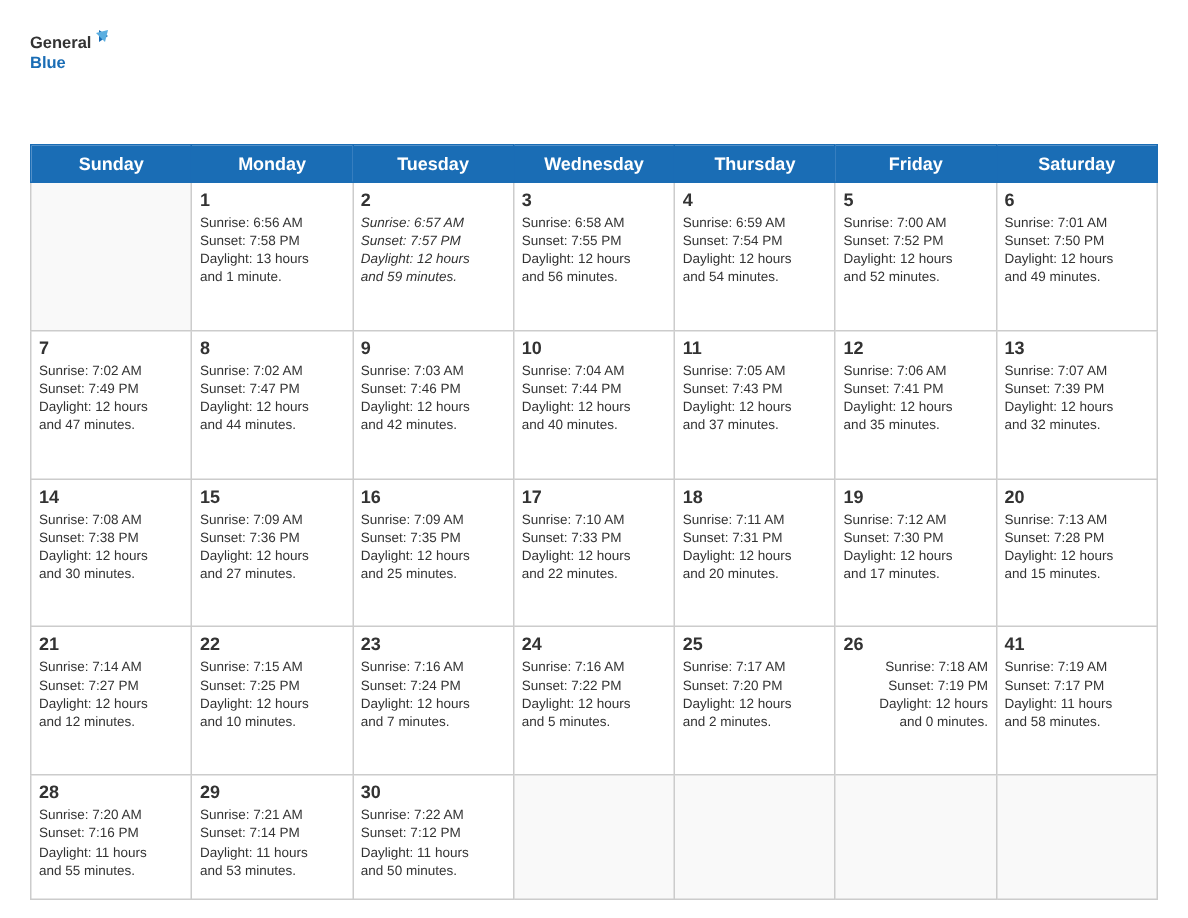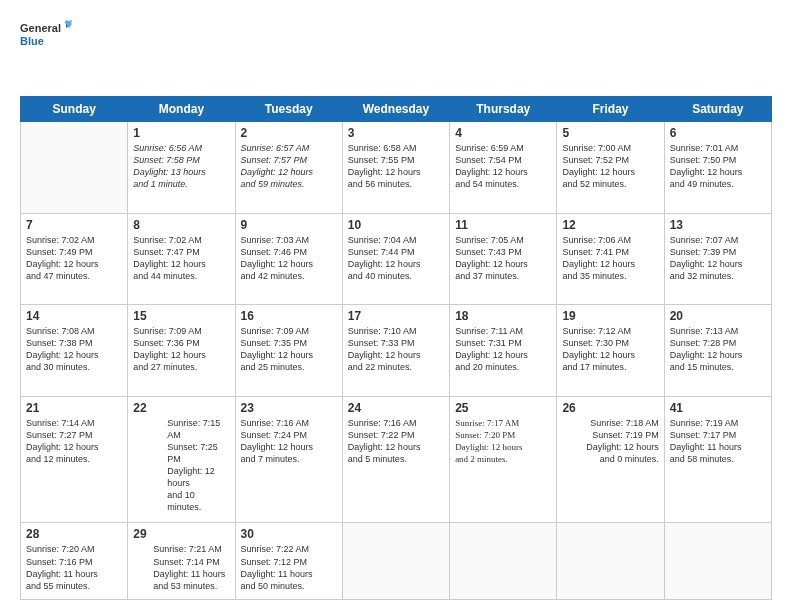--- a/index.html
+++ b/index.html
@@ -115,21 +115,21 @@
           <th>Thursday</th>
           <th>Friday</th>
           <th>Saturday</th>
         </tr>
     </thead>
     <tbody id="calendar-body">
     <tr>
           <td class="empty-cell"></td>
           <td>
             <span class="day-num">1</span>
-            <div class="day-info" style="white-space: pre-line; font-style: italic;">Sunrise: 6:56 AM
+            <div class="day-info" style="white-space: pre-line;">Sunrise: 6:56 AM
 Sunset: 7:58 PM
 Daylight: 13 hours
 and 1 minute.</div>
           </td>
           <td>
             <span class="day-num">2</span>
             <div class="day-info" style="white-space: pre-line; font-style: italic;">Sunrise: 6:57 AM
 Sunset: 7:57 PM
 Daylight: 12 hours
 and 59 minutes.</div>
@@ -268,42 +268,42 @@
         <tr>
           <td>
             <span class="day-num">21</span>
             <div class="day-info" style="white-space: pre-line;">Sunrise: 7:14 AM
 Sunset: 7:27 PM
 Daylight: 12 hours
 and 12 minutes.</div>
           </td>
           <td>
             <span class="day-num">22</span>
-            <div class="day-info" style="white-space: pre-line; margin-left: 34px;">Sunrise: 7:15 AM
+            <div class="day-info" style="white-space: pre-line;">Sunrise: 7:15 AM
 Sunset: 7:25 PM
 Daylight: 12 hours
 and 10 minutes.</div>
           </td>
           <td>
             <span class="day-num">23</span>
             <div class="day-info" style="white-space: pre-line;">Sunrise: 7:16 AM
 Sunset: 7:24 PM
 Daylight: 12 hours
 and 7 minutes.</div>
           </td>
           <td>
             <span class="day-num">24</span>
             <div class="day-info" style="white-space: pre-line;">Sunrise: 7:16 AM
 Sunset: 7:22 PM
 Daylight: 12 hours
 and 5 minutes.</div>
           </td>
           <td>
             <span class="day-num">25</span>
-            <div class="day-info" style="white-space: pre-line; font-family: Liberation Serif, serif;">Sunrise: 7:17 AM
+            <div class="day-info" style="white-space: pre-line;">Sunrise: 7:17 AM
 Sunset: 7:20 PM
 Daylight: 12 hours
 and 2 minutes.</div>
           </td>
           <td>
             <span class="day-num">26</span>
             <div class="day-info" style="white-space: pre-line; text-align: right;">Sunrise: 7:18 AM
 Sunset: 7:19 PM
 Daylight: 12 hours
 and 0 minutes.</div>
@@ -319,21 +319,21 @@
         <tr class="last-row">
           <td>
             <span class="day-num">28</span>
             <div class="day-info" style="white-space: pre-line;">Sunrise: 7:20 AM
 Sunset: 7:16 PM
 Daylight: 11 hours
 and 55 minutes.</div>
           </td>
           <td>
             <span class="day-num">29</span>
-            <div class="day-info" style="white-space: pre-line; margin-left: 20px;">Sunrise: 7:21 AM
+            <div class="day-info" style="white-space: pre-line;">Sunrise: 7:21 AM
 Sunset: 7:14 PM
 Daylight: 11 hours
 and 53 minutes.</div>
           </td>
           <td>
             <span class="day-num">30</span>
             <div class="day-info" style="white-space: pre-line;">Sunrise: 7:22 AM
 Sunset: 7:12 PM
 Daylight: 11 hours
 and 50 minutes.</div>

